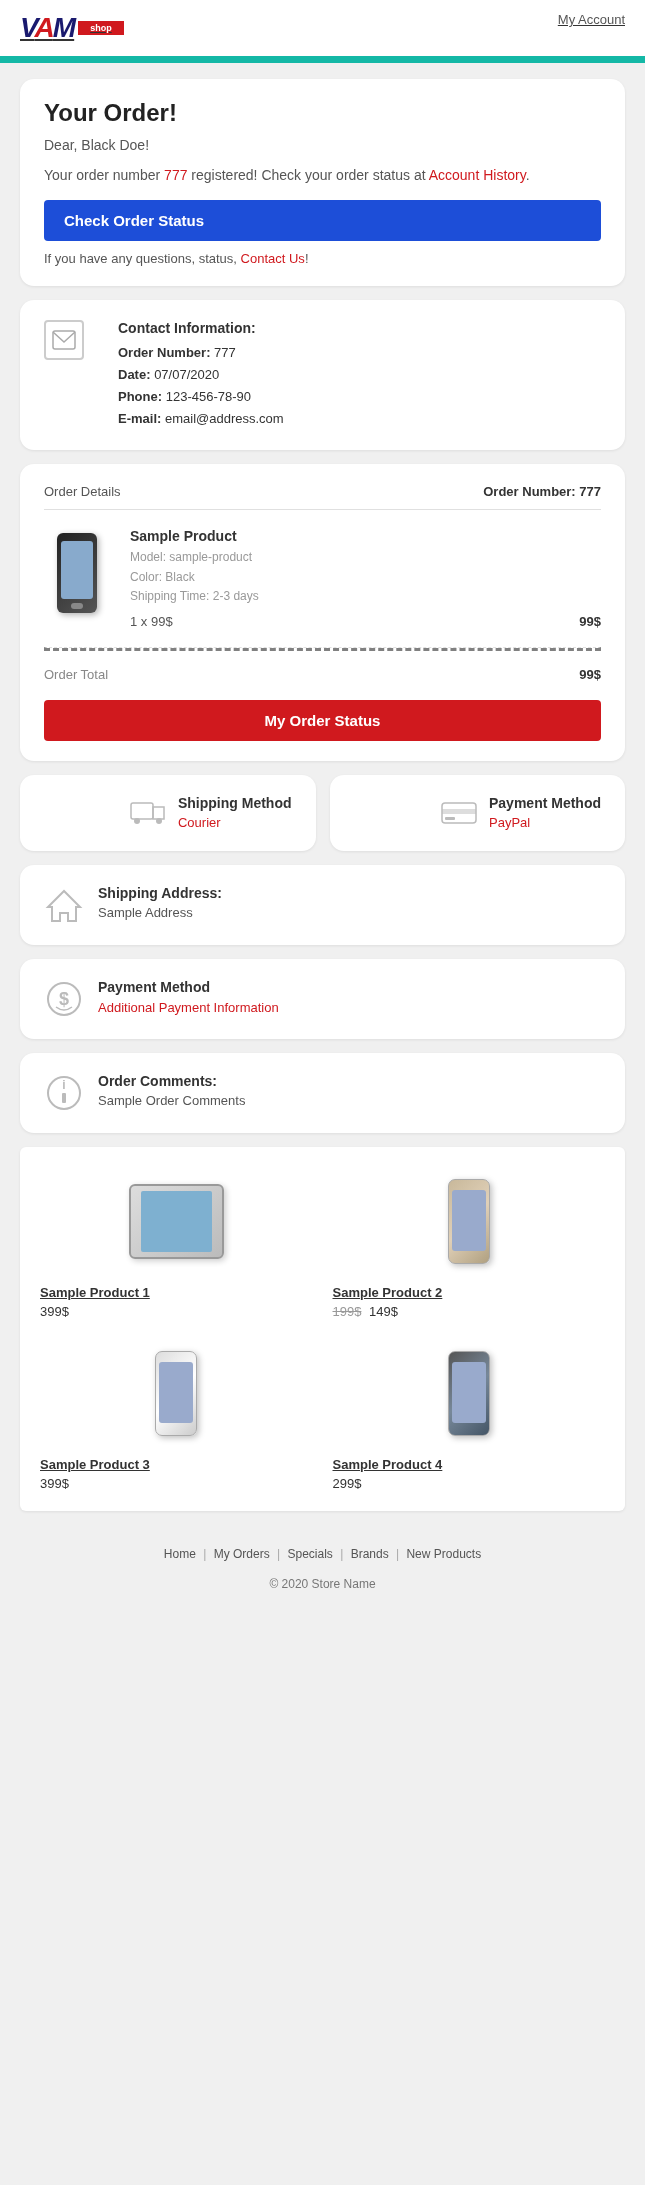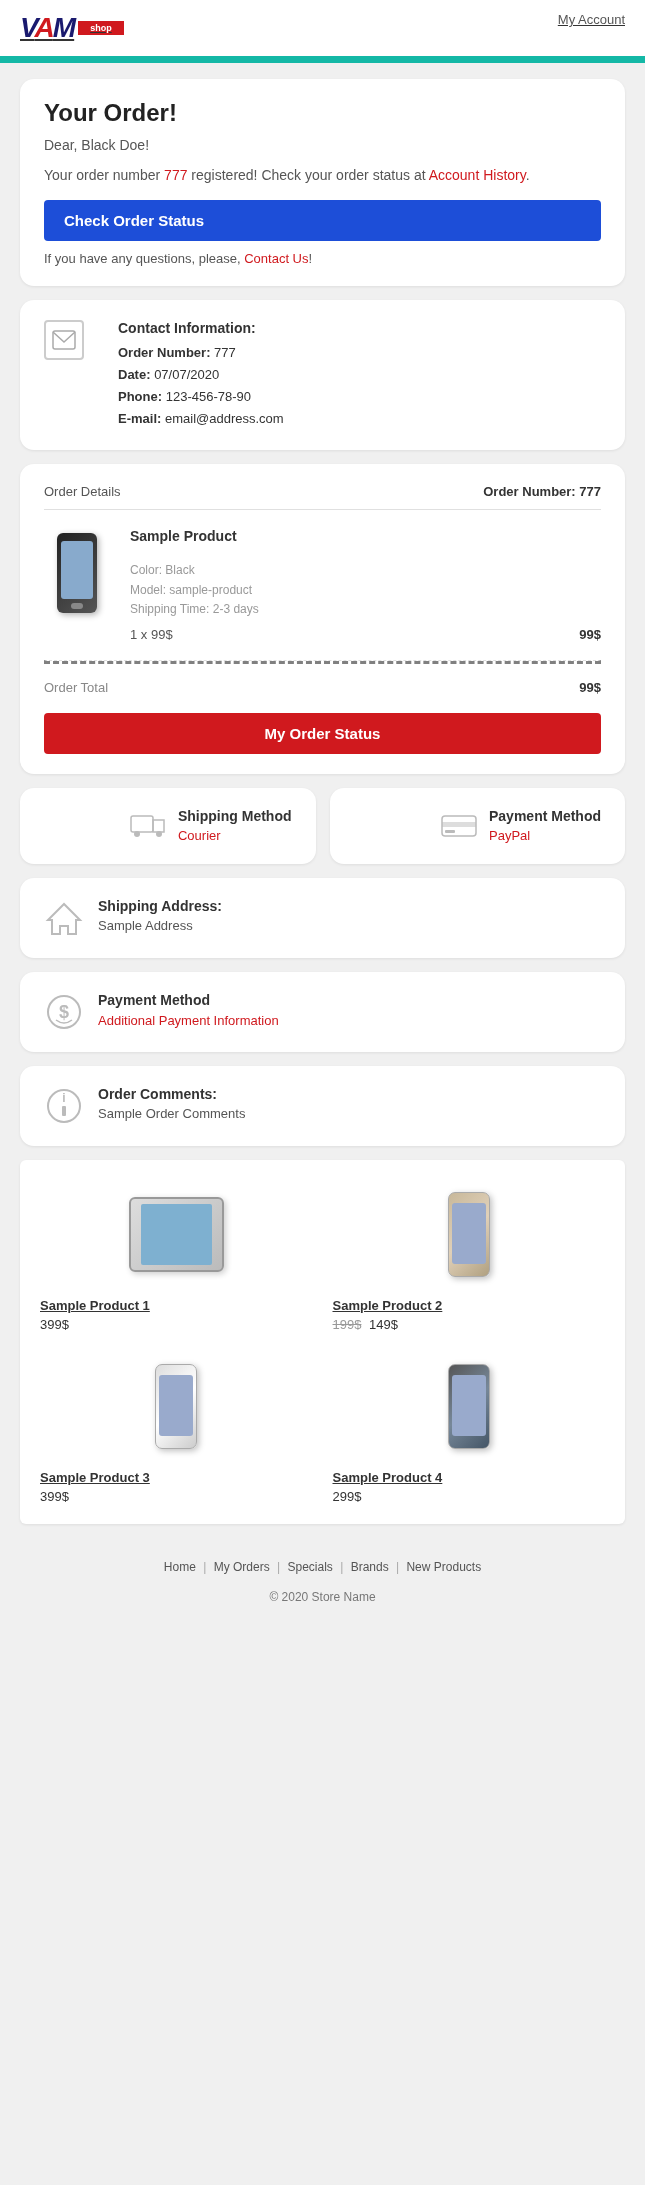--- a/index.html
+++ b/index.html
@@ -203,21 +203,21 @@
       left: 50%;
       transform: translateX(-50%);
       width: 12px;
       height: 6px;
       background: #888;
       border-radius: 3px;
     }
     .product-details h4 {
       font-weight: bold;
       font-size: 14px;
-      margin-bottom: 17px;
+      margin-bottom: 4px;
     }
     .product-meta {
       color: #999;
       font-size: 12px;
       line-height: 1.6;
       margin-bottom: 8px;
     }
     .product-qty-price {
       display: flex;
       justify-content: space-between;
@@ -443,21 +443,21 @@
 <div class="main-content">
 
   <div class="card">
     <h1 class="order-title">Your Order!</h1>
     <p class="order-greeting">Dear, Black Doe!</p>
     <p class="order-message">
       <span>Your order number </span><a href="#">777</a><span> registered! Check your order status at </span><a href="#">Account History</a>.
     </p>
     <button class="check-status-btn">Check Order Status</button>
     <p class="contact-msg">
-      <span>If you have any questions, please, </span><a href="#">Contact Us</a><span>!</span>
+      <span>If you have any questions, status, </span><a href="#">Contact Us</a><span>!</span>
     </p>
   </div>
 
   <div class="card contact-info-card">
     <div class="contact-icon-wrap">
       <svg width="24" height="20" viewBox="0 0 24 20">
         <rect x="1" y="1" width="22" height="18" rx="2" fill="none" stroke="#aaa" stroke-width="1.5"></rect>
         <polyline points="1,2 12,12 23,2" fill="none" stroke="#aaa" stroke-width="1.5"></polyline>
       </svg>
     </div>
@@ -484,22 +484,22 @@
     <hr class="divider">
     <div class="product-row">
       <div class="product-img-wrap">
         <div class="product-img-placeholder">
           <div class="phone-shape"></div>
         </div>
       </div>
       <div class="product-details" style="flex:1;">
         <h4>Sample Product</h4>
         <div class="product-meta">
+          <div>Model: sample-product</div>
           <div>Color: Black</div>
-          <div>Model: sample-product</div>
           <div>Shipping Time: 2-3 days</div>
         </div>
         <div class="product-qty-price">
           <span class="qty-label">1 x 99$</span>
           <span class="price-label">99$</span>
         </div>
       </div>
     </div>
     <hr class="divider" style="border-style:dashed;">
     <div class="order-total-row">

